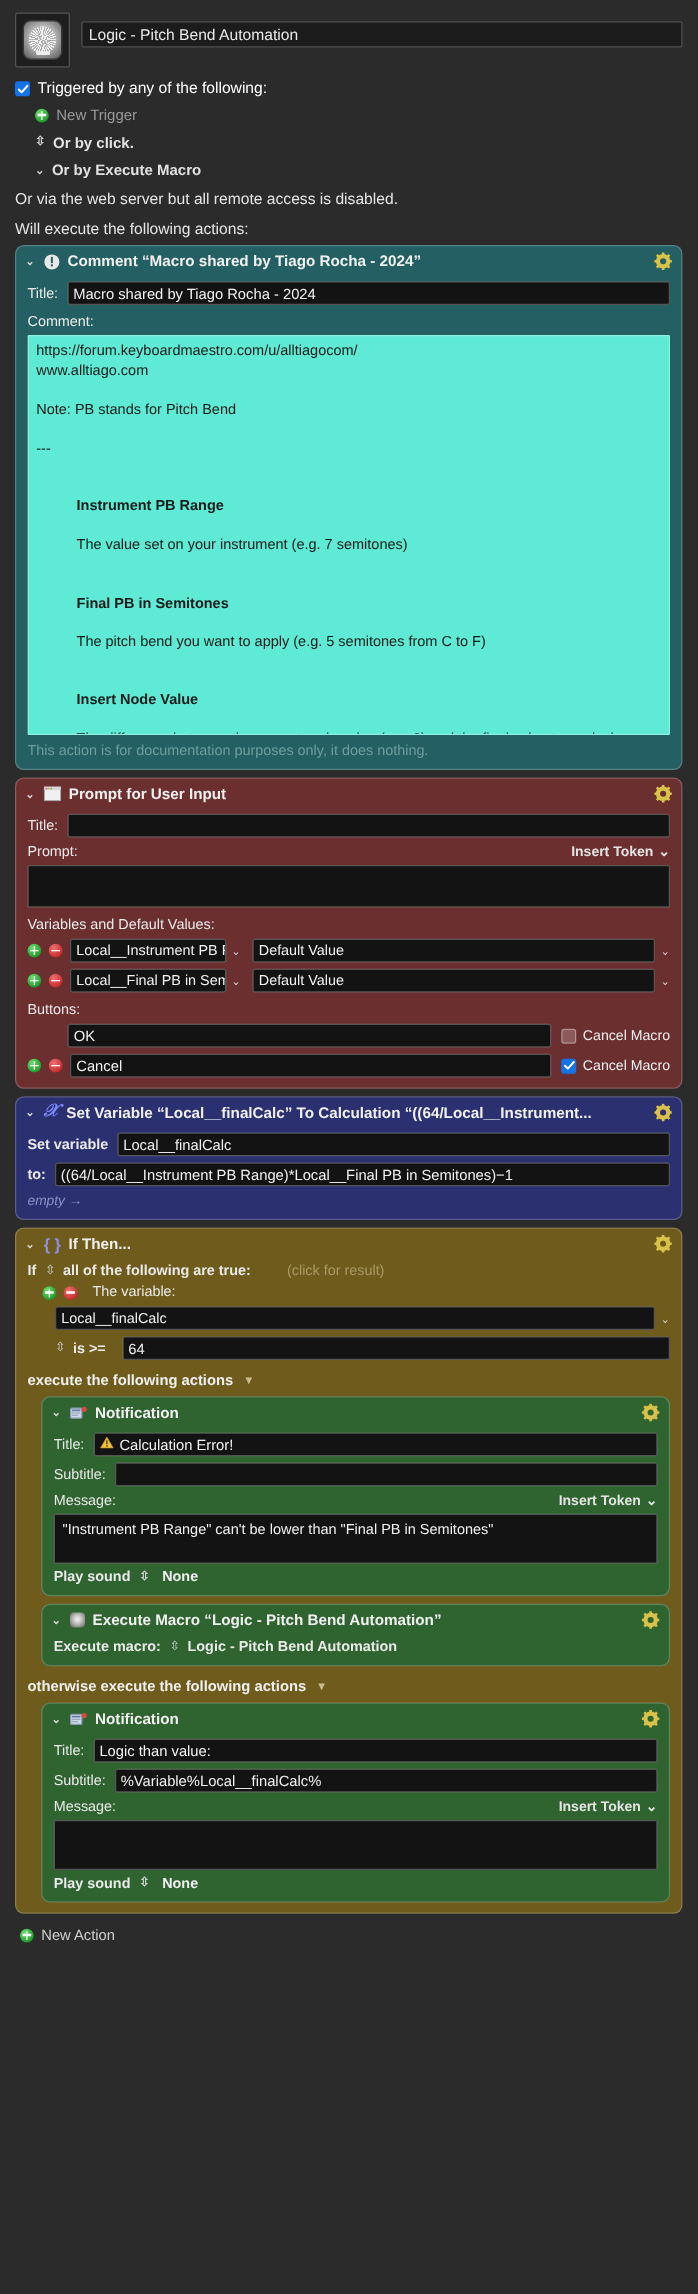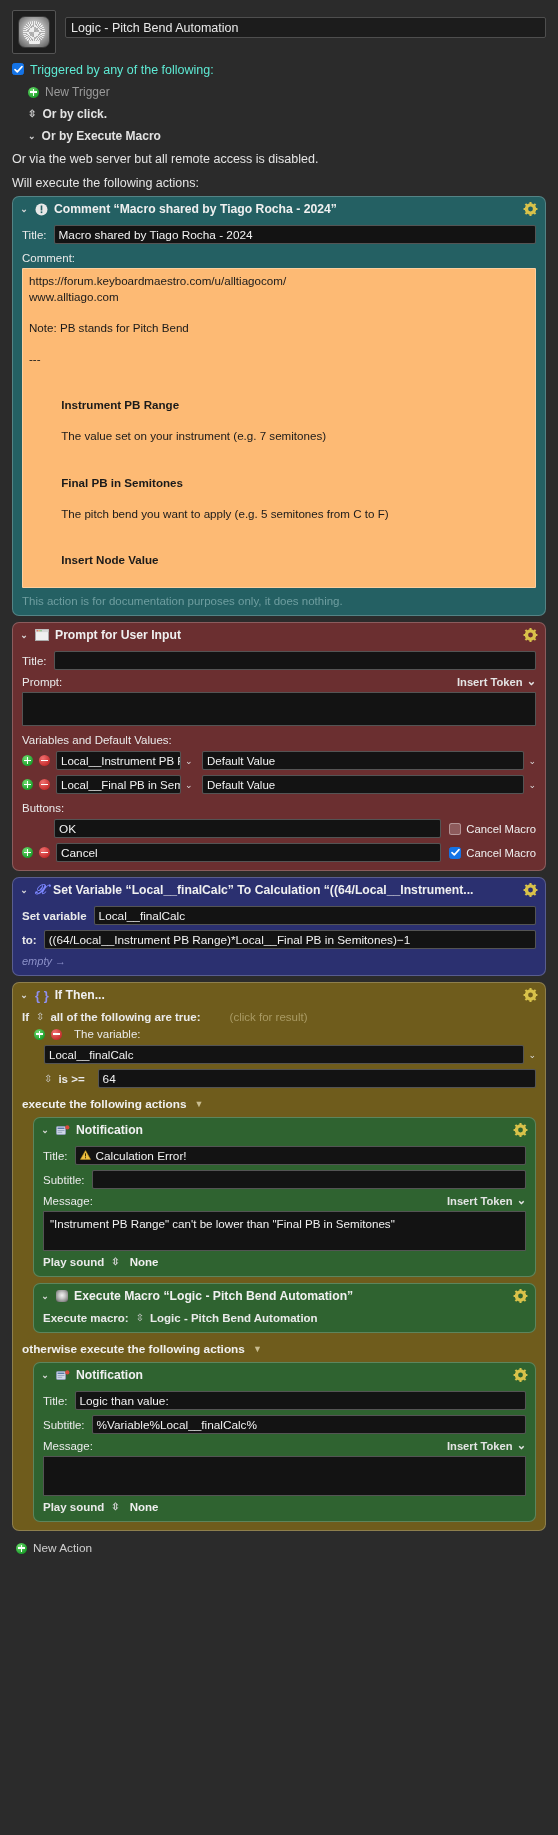--- a/index.html
+++ b/index.html
@@ -61,21 +61,21 @@
     border-radius: 2px;
     height: 21px; line-height: 20px;
     color: #e9e9e9;
     font-size: 12.5px;
     padding: 0 5px;
     overflow: hidden; white-space: nowrap;
   }
 
   
   .trigger-block { padding: 9px 12px 0 12px; color: #e3e3e3; }
-  .check-row { display: flex; align-items: flex-start; font-size: 12.5px; color: #5eead4; }
+  .check-row { display: flex; align-items: flex-end; font-size: 12.5px; color: #ffffff; }
   .checkbox {
     width: 12px; height: 12px; border-radius: 2.5px;
     background: #1473e6; border: 1px solid #1473e6;
     display: inline-flex; align-items: center; justify-content: center;
     margin-right: 6px; flex: 0 0 auto;
   }
   .checkbox svg { display: block; }
   .trig-line {
     font-size: 12px; margin-top: 8px; padding-left: 16px;
     display: flex; align-items: center; color: #9a9a9a;
@@ -134,21 +134,21 @@
   .row { display: flex; align-items: center; margin-top: 5px; }
   .lbl { font-size: 11.5px; color: #eaeaea; margin-right: 7px; white-space: nowrap; text-align: center; }
   .lbl.b { font-weight: bold; }
   .field {
     background: #131313; border: 1px solid rgba(255,255,255,0.28);
     border-radius: 2px; height: 19px; line-height: 18px;
     font-size: 11.8px; color: #f2f2f2; padding: 0 4px;
     flex: 1 1 auto; overflow: hidden; white-space: nowrap;
   }
   .textarea {
-    background: #fdba74; color: #1a1a1a;
+    background: #5eead4; color: #1a1a1a;
     border: 1px solid rgba(255,255,255,0.3);
     border-radius: 1px;
     font-size: 11.6px; line-height: 15.5px;
     padding: 4px 6px;
     white-space: pre-wrap;
     margin-top: 4px;
   }
   .textarea.dark {
     background: #131313; color: #f1f1f1;
     border: 1px solid rgba(255,255,255,0.28);

